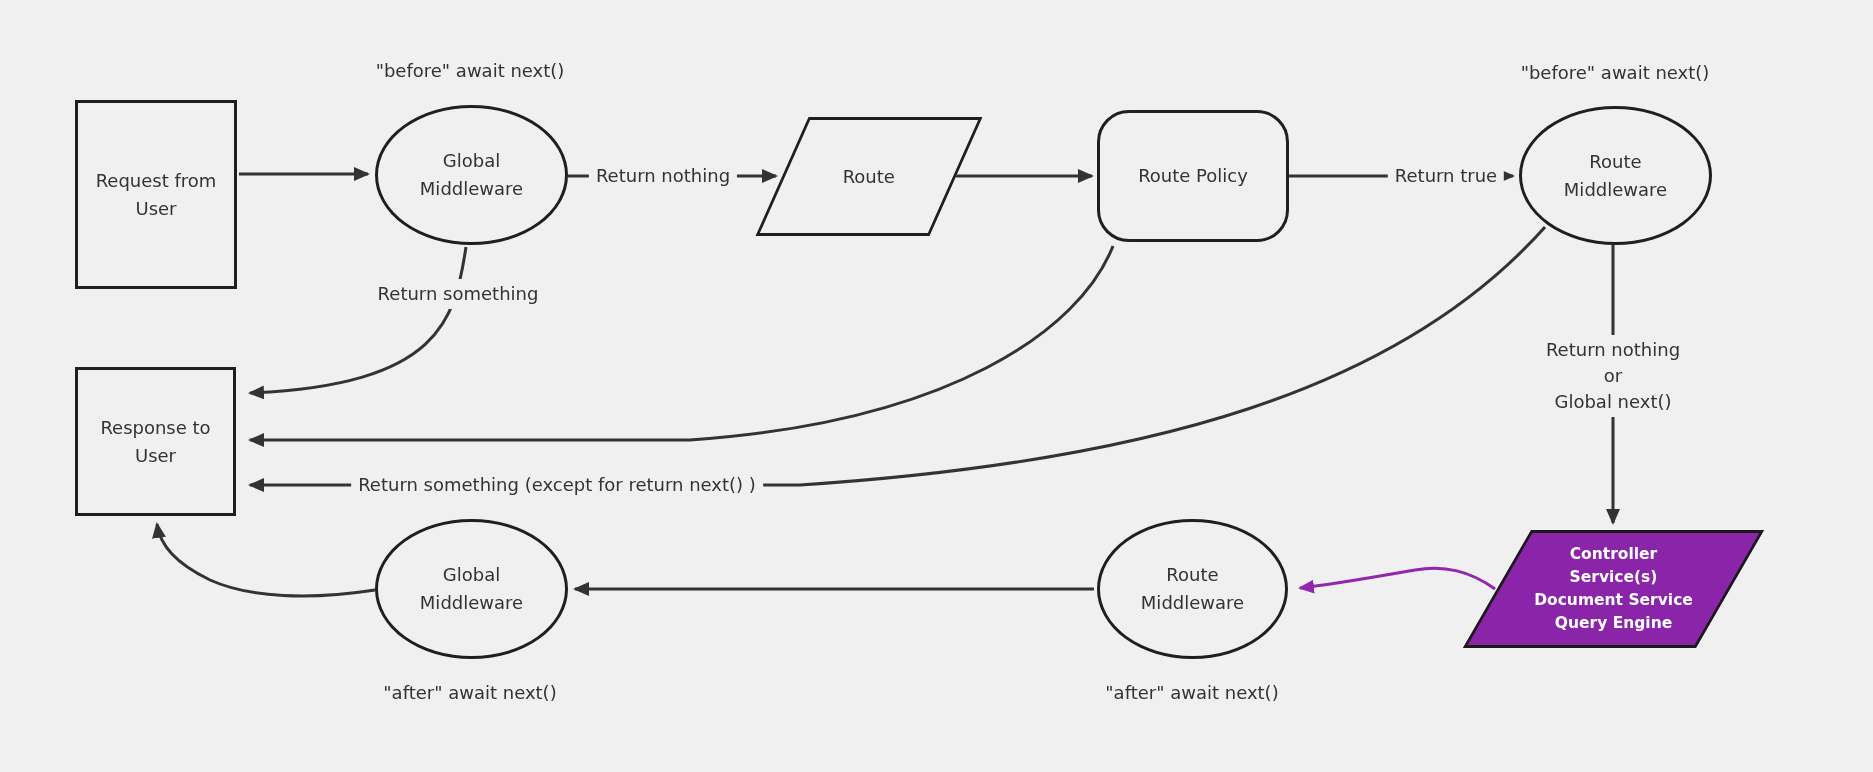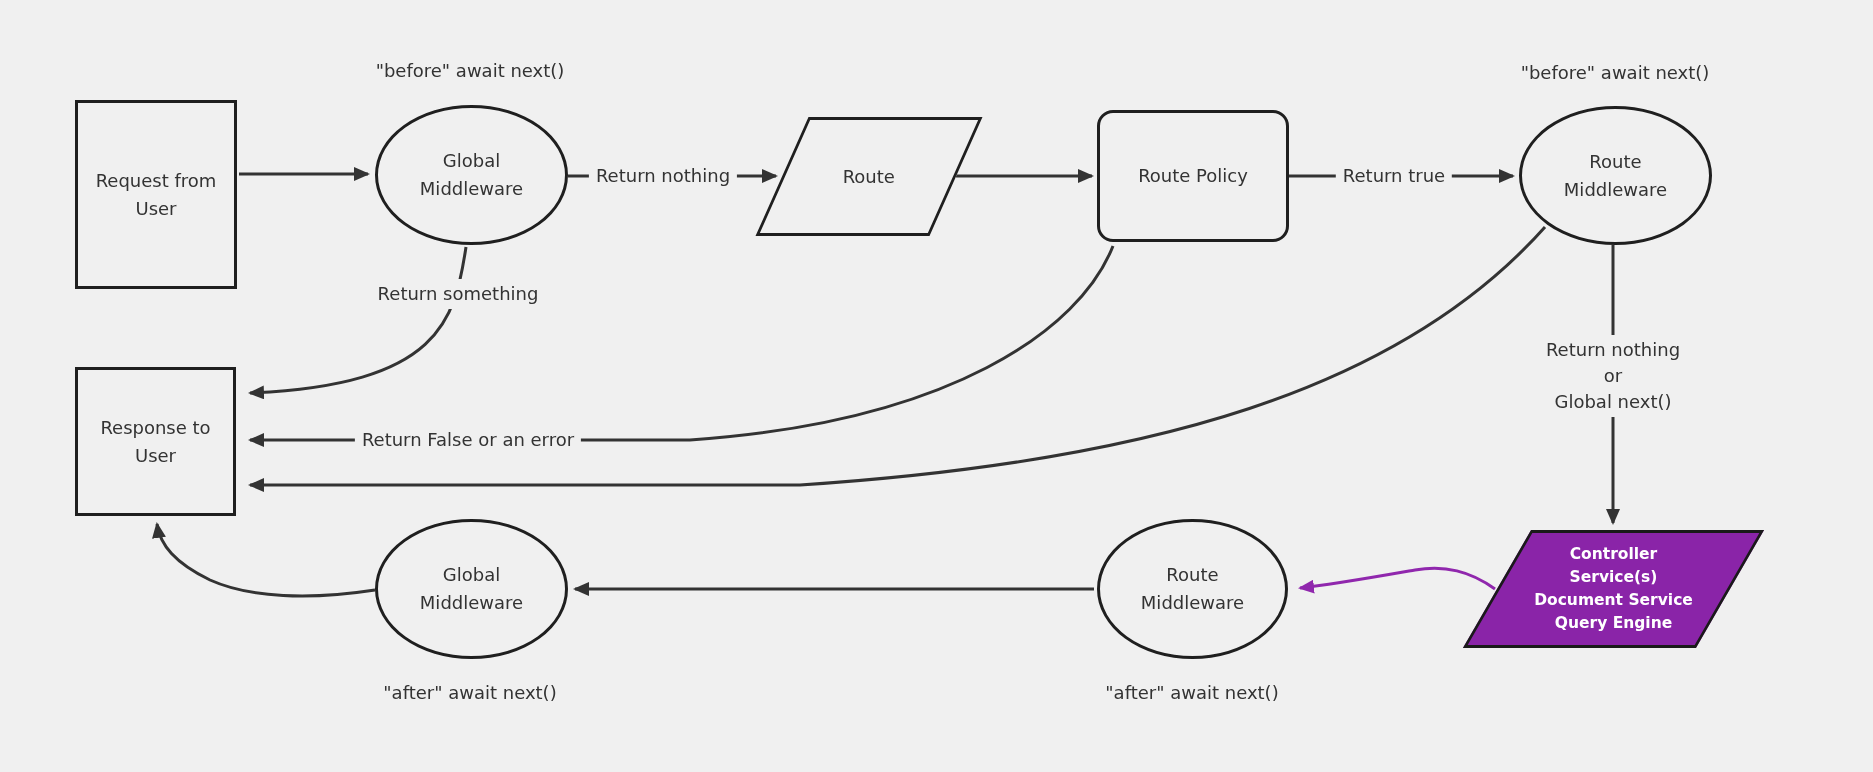--- a/index.html
+++ b/index.html
@@ -19,21 +19,21 @@
 
   .node {
     position:absolute; box-sizing:border-box;
     display:flex; flex-direction:column; align-items:center; justify-content:center;
     text-align:center;
     font-size:18px; line-height:28px;
     background:var(--node-fill,#f0f0f0);
     border:3px solid var(--node-border,#1f1f1f);
   }
   .node.ellipse { border-radius:50%; }
-  .node.rounded { border-radius:16px;align-items:center; }
+  .node.rounded { border-radius:32px;align-items:center; }
   .para-inner {
     display:flex; flex-direction:column; align-items:center; justify-content:center;
     text-align:center; width:100%;
   }
   .node.purple-node {
     background:var(--purple-fill,#8a24a8);
     border-color:var(--purple-border,#1a1a1a);
     color:var(--purple-text,#ffffff);
     font-weight:bold;
     font-size:15.5px; line-height:23px;
@@ -120,26 +120,26 @@
     <span>Middleware</span>
   </div>
 
   <div class="node ellipse" style="left:375px;top:519px;width:193px;height:140px;">
     <span>Global</span>
     <span>Middleware</span>
   </div>
 
   <div class="label" style="left:663px;top:176px;">Return nothing</div>
 
-  <div class="label" style="left:1394px;top:176px;">Return true</div>
+  <div class="label" style="left:1446px;top:176px;">Return true</div>
 
   <div class="label" style="left:458px;top:294px;">Return something</div>
 
-  <div class="label" style="left:468px;top:440px;">Return False or an error</div>
 
+  <div class="label" style="left:557px;top:485px;">Return something (except for return next() )</div>
 
   <div class="label" style="left:1613px;top:376px;">
     <div>Return nothing</div>
     <div>or</div>
     <div>Global next()</div>
   </div>
 
   <div class="annotation" style="left:470px;top:70px;">"before" await next()</div>
 
   <div class="annotation" style="left:1615px;top:72px;">"before" await next()</div>

